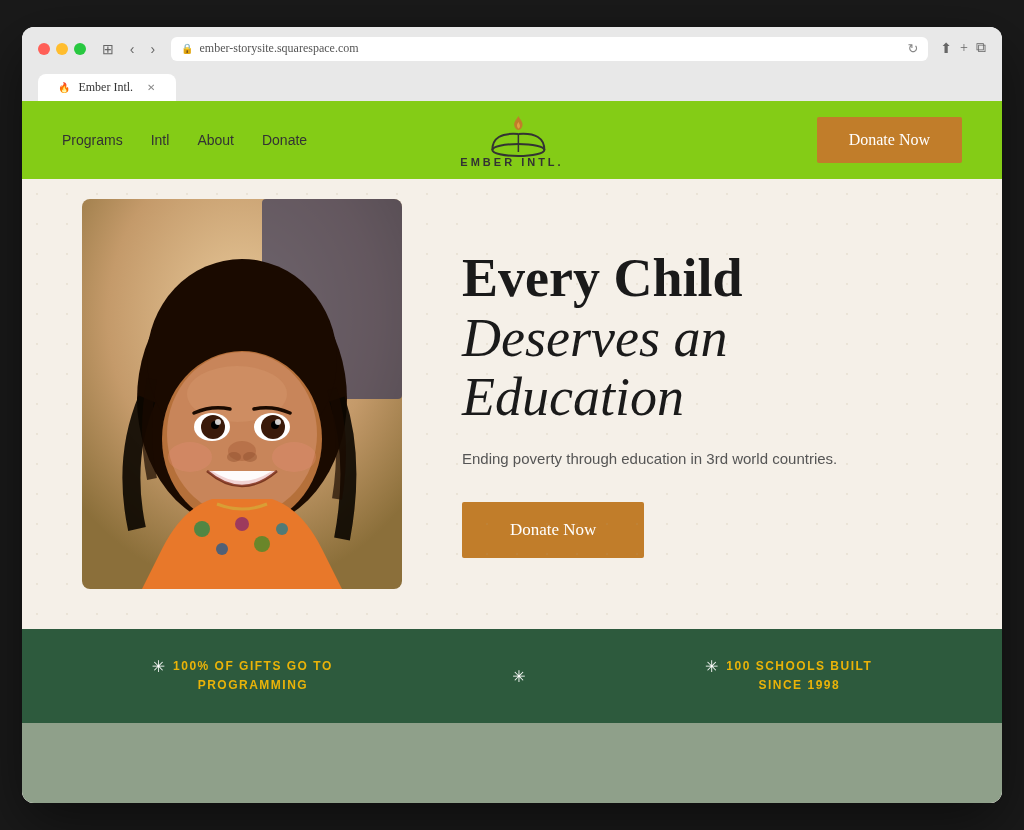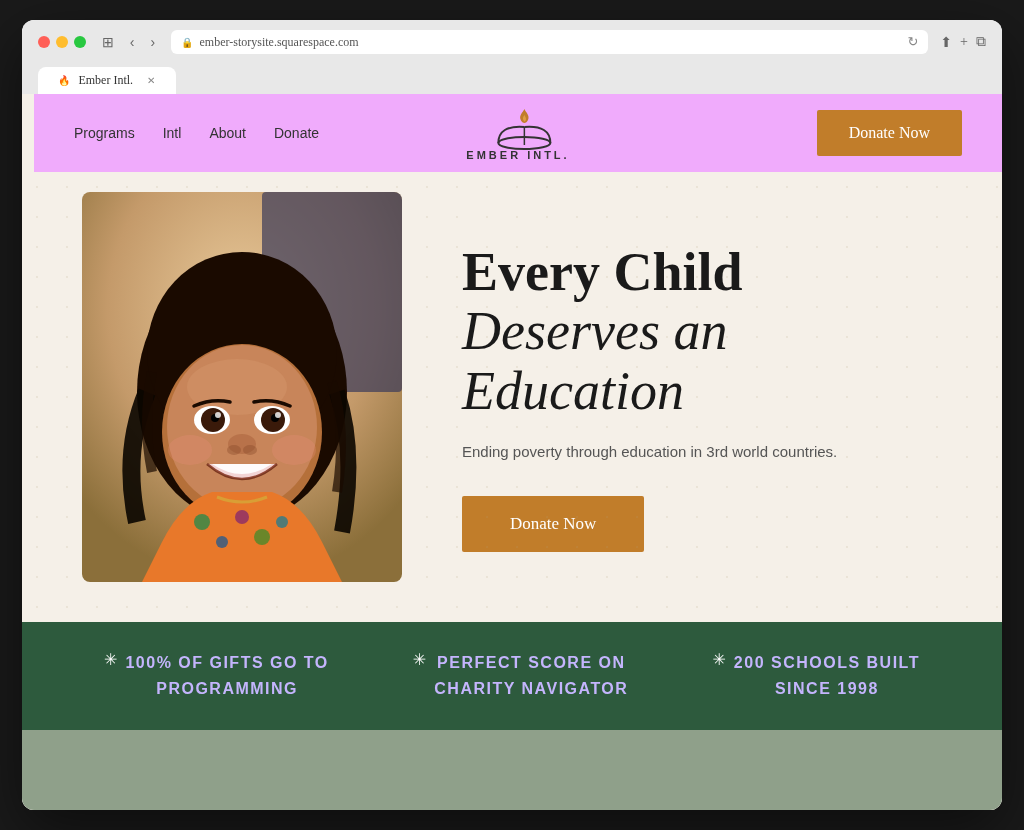--- a/index.html
+++ b/index.html
@@ -105,27 +105,26 @@
 
     
     .website {
       background: #f5f0e8;
       min-height: 680px;
       overflow: hidden;
     }
 
     
     .nav {
-      background: #f0abfc;
+      background: #84cc16;
       padding: 16px 40px;
       display: flex;
       align-items: center;
       justify-content: space-between;
       position: relative;
-      margin-left: 12px;
     }
 
     .nav-left {
       display: flex;
       gap: 28px;
       align-items: center;
     }
 
     .nav-link {
       font-family: Arial, sans-serif;
@@ -256,22 +255,22 @@
       align-items: center;
     }
 
     .stat-star {
       color: #fff;
       font-size: 16px;
     }
 
     .stat-text {
       font-family: Arial, sans-serif;
-      font-size: 16px;
-      color: #c4b5fd;
+      font-size: 12px;
+      color: #eab308;
       letter-spacing: 1.5px;
       text-align: center;
       line-height: 1.6;
       font-weight: 600;
     }
 
     .stat-row {
       display: flex;
       align-items: flex-start;
       gap: 8px;
@@ -458,32 +457,28 @@
           <div>
             <p class="stat-text">100% OF GIFTS GO TO</p>
             <p class="stat-text">PROGRAMMING</p>
           </div>
         </div>
       </div>
 
       <div class="stat-item">
         <div class="stat-row">
           <span class="stat-star">✳</span>
-          <div>
-            <p class="stat-text">PERFECT SCORE ON</p>
-            <p class="stat-text">CHARITY NAVIGATOR</p>
-          </div>
         </div>
       </div>
 
       <div class="stat-item">
         <div class="stat-row">
           <span class="stat-star">✳</span>
           <div>
-            <p class="stat-text">200 SCHOOLS BUILT</p>
+            <p class="stat-text">100 SCHOOLS BUILT</p>
             <p class="stat-text">SINCE 1998</p>
           </div>
         </div>
       </div>
     </div>
 
     <div class="bottom-hint"></div>
 
   </div>
 </div>

